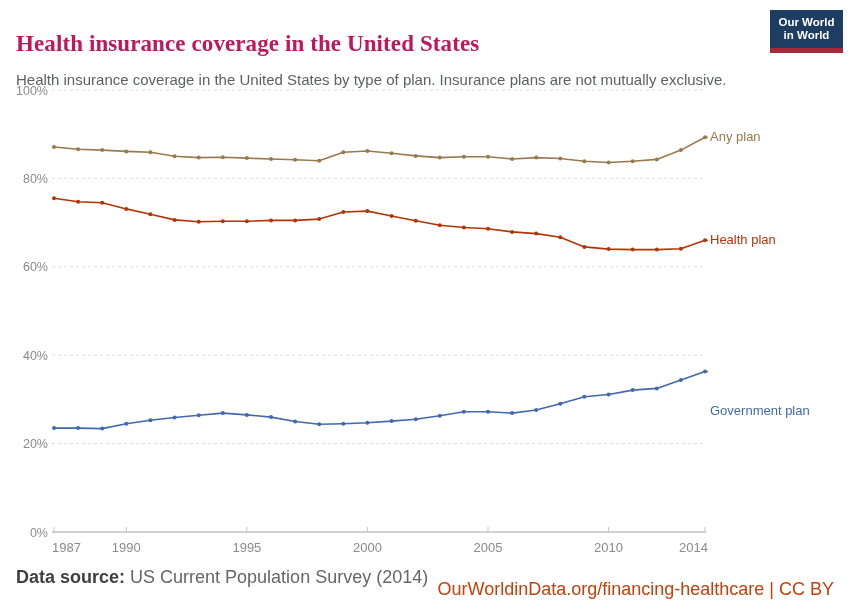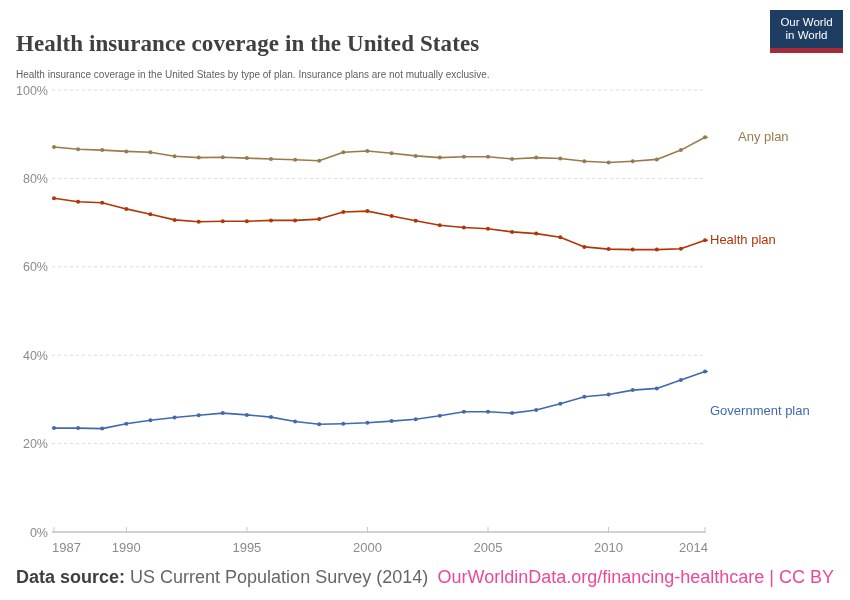--- a/index.html
+++ b/index.html
@@ -2,49 +2,49 @@
 <html><head>
 <meta charset="utf-8">
 <style>
   html,body{margin:0;padding:0;background:#fff;}
   body{width:850px;height:600px;overflow:hidden;font-family:"Liberation Sans",sans-serif;position:relative;}
   .page{position:absolute;inset:0;background:#ffffff;}
 
   .chart-title{
     position:absolute;left:16px;top:14px;width:720px;
     font-family:"Liberation Serif",serif;font-weight:700;
-    font-size:23px;line-height:30px;color:#404040;letter-spacing:.1px;
+    font-size:23px;line-height:30px;color:#be185d;letter-spacing:.1px;
   }
   .chart-subtitle{
     position:absolute;left:16px;top:56px;width:740px;
-    font-size:10px;line-height:17px;color:#5b6266;
+    font-size:15px;line-height:17px;color:#5b6266;
   }
   .owid-logo{
     position:absolute;left:770px;top:10px;width:73px;height:43px;
     display:flex;flex-direction:column;align-items:center;justify-content:center;
     box-sizing:border-box;border-bottom:5px solid #a52b38;background:#1d3d63;
   }
   .owid-logo .l1,.owid-logo .l2{
-    color:#ffffff;font-weight:400;font-size:11.5px;line-height:13px;text-align:left;
+    color:#ffffff;font-weight:700;font-size:11.5px;line-height:13px;text-align:left;
   }
 
   .chart-area{position:absolute;left:0;top:80px;width:850px;height:480px;}
   svg text{font-family:"Liberation Sans",sans-serif;}
 
   .series-label{
     position:absolute;left:710px;font-size:13px;line-height:16px;white-space:nowrap;
   }
 
   .footer{
     position:absolute;left:16px;right:16px;top:569px;height:18px;
     font-size:18px;line-height:16px;color:#666666;
   }
   .footer .src{position:absolute;left:0;top:0;}
   .footer .src b{color:#3f3f3f;font-weight:700;}
-  .footer .link{position:absolute;right:0;top:0;color:#ec4899;text-decoration:none;}
+  .footer .link{position:absolute;right:0;top:12px;color:#c2410c;text-decoration:none;}
 </style>
 </head>
 <body>
 
 <div class="page">
 
   <h1 class="chart-title">Health insurance coverage in the United States</h1>
 
   <div class="owid-logo">
     <span class="l1">Our World</span>
@@ -165,21 +165,21 @@
         <circle cx="536.2" cy="330.0" r="2" fill="#4269ae"></circle>
         <circle cx="560.3" cy="323.8" r="2" fill="#4269ae"></circle>
         <circle cx="584.4" cy="316.7" r="2" fill="#4269ae"></circle>
         <circle cx="608.6" cy="314.5" r="2" fill="#4269ae"></circle>
         <circle cx="632.7" cy="310.1" r="2" fill="#4269ae"></circle>
         <circle cx="656.8" cy="308.4" r="2" fill="#4269ae"></circle>
         <circle cx="680.9" cy="300.0" r="2" fill="#4269ae"></circle>
         <circle cx="705.0" cy="291.6" r="2" fill="#4269ae"></circle>
         <line x1="705" y1="291.554" x2="708" y2="291.554" stroke="#4269ae" stroke-width="1.2"></line>
       </svg>
-    <div class="series-label" style="top: 49.294px; color: rgb(153, 122, 74); margin-left: 28px;">Any plan</div>
+    <div class="series-label" style="top: 49.294px; color: rgb(153, 122, 74);">Any plan</div>
     <div class="series-label" style="top: 152.28px; color: rgb(177, 53, 7);">Health plan</div>
     <div class="series-label" style="top: 283.554px; color: rgb(66, 105, 174); margin-top: 39px;">Government plan</div>
   </div>
 
   <div class="footer">
     <span class="src"><b>Data source:</b><span> US Current Population Survey (2014)</span></span>
     <a class="link" href="#">OurWorldinData.org/financing-healthcare | CC BY</a>
   </div>
 
 </div>

